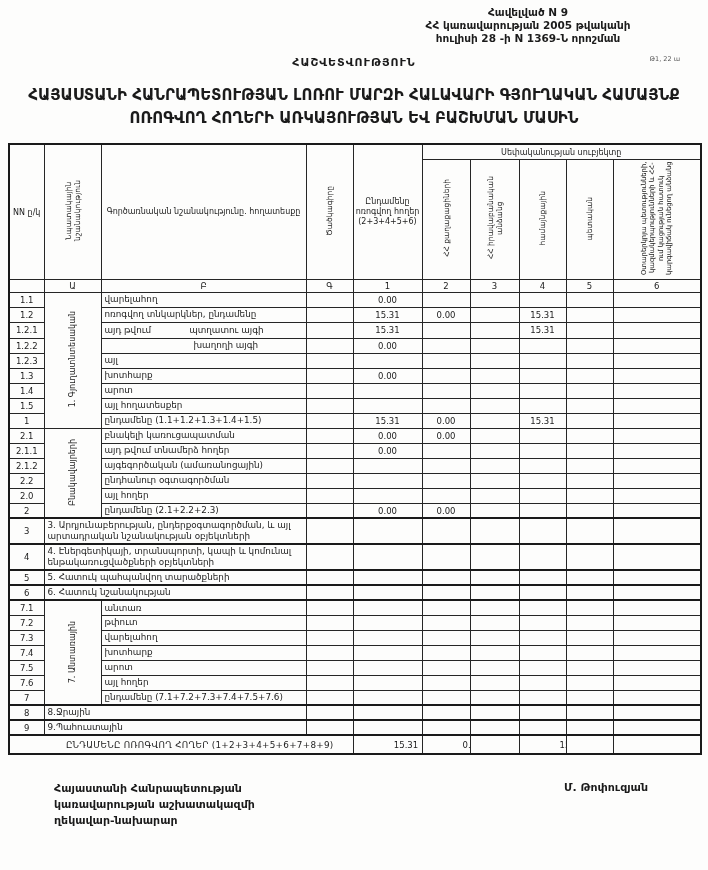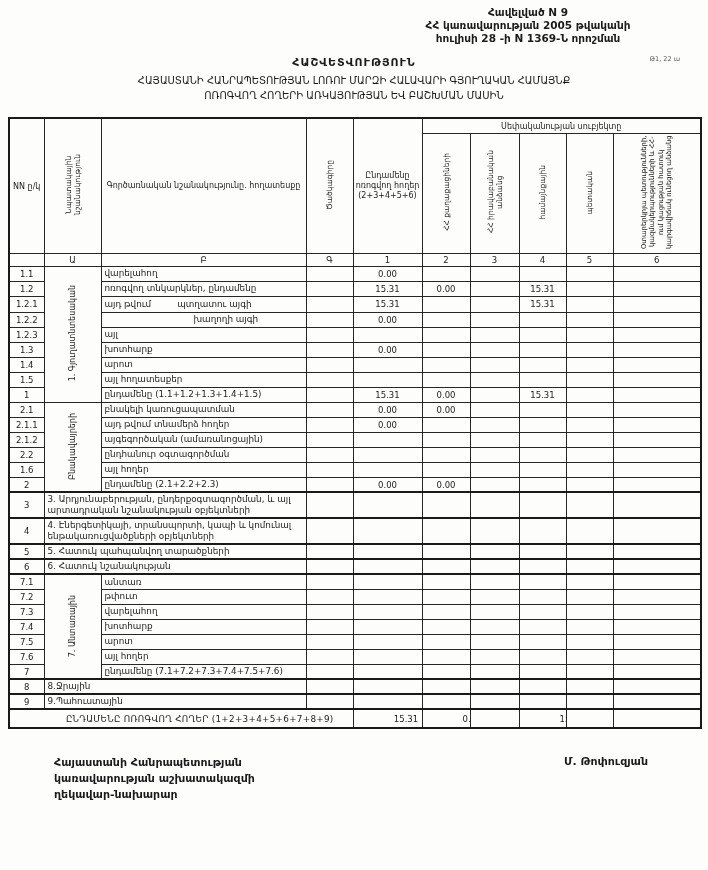--- a/index.html
+++ b/index.html
@@ -5,40 +5,40 @@
   * { margin:0; padding:0; box-sizing:border-box; }
   html,body { background:#e8e8e8; }
   body { font-family:"DejaVu Sans","Liberation Sans",sans-serif; }
   .page { position:relative; width:708px; height:870px; background:#fdfdfc; color:#1b1b1b; overflow:hidden; }
 
   
   .appendix { margin:6px 10px 0 auto; width:340px; text-align:center; font-size:10.5px; font-weight:bold; line-height:1.25; }
   .report-row { position:relative; margin-top:6px; text-align:center; }
   .report-label { font-size:11px; font-weight:bold; letter-spacing:1px; }
   .page-note { position:absolute; right:28px; top:4px; font-size:6.5px; color:#555; }
-  .title { text-align:center; font-weight:normal; font-size:10px; line-height:1.5; margin-top:3px; }
+  .title { text-align:center; font-weight:bold; font-size:15px; line-height:1.5; margin-top:14px; }
 
   
   table { border-collapse:collapse; table-layout:fixed; width:692px; margin:14px 8px 0 8px; }
   th, td { border:1px solid #262626; font-weight:normal; overflow:hidden; }
   thead th { font-size:8px; text-align:center; vertical-align:middle; padding:1px 2px;border-radius:7px; }
   th.group { height:15px; font-size:8px; }
   th.wrap { font-size:8px; line-height:1.3; }
   tr.sub-head th { height:120px; }
   .vtext { writing-mode:vertical-rl; transform:rotate(180deg); display:inline-block; line-height:1.2; font-size:7.5px; max-height:114px; }
   th .vtext.long { font-size:6.8px; line-height:1.25; }
   td.key { height:13px; text-align:center; font-size:8.5px; padding:0 2px; }
   tbody td { height:15px; font-size:8.5px; padding:1px 3px; vertical-align:middle; }
   td.no-cell { text-align:center; font-size:8.5px; }
   td.sec-cell { text-align:center; vertical-align:middle; }
   td.sec-cell .vtext { font-size:8px; max-height:140px; }
   td.label-cell { text-align:left; font-size:8.8px; line-height:1.25; }
   td.label-cell.split { display:flex; align-items:center; gap:0; border:none; }
   td.label-cell.split span.left { flex:0 0 auto; }
-  td.label-cell.split span.mid { margin-left:26px; }
+  td.label-cell.split span.mid { margin-left:38px; }
   td.label-cell.center-label { padding-left:92px; }
   td.num { text-align:center; font-size:8.5px; }
   td.code-cell {}
   tr.thick-top td { border-top:2px solid #1a1a1a; }
   table { border:2px solid #1a1a1a; }
   tr.total-row td { border-top:2px solid #1a1a1a; border-bottom:2px solid #1a1a1a; height:19px;padding-left:40px; }
   td.total-label { text-align:center; font-size:8.8px; letter-spacing:0.3px; }
 
   
   .footer { display:flex; justify-content:space-between; align-items:flex-start; margin:26px 60px 0 54px; }
@@ -251,21 +251,21 @@
           <td class="label-cell">ընդհանուր օգտագործման</td>
           <td class="code-cell"></td>
           <td class="num"></td>
           <td class="num"></td>
           <td class="num"></td>
           <td class="num"></td>
           <td class="num"></td>
           <td class="num"></td>
         </tr>
         <tr>
-          <td class="no-cell">1.6</td>
+          <td class="no-cell">2.0</td>
           <td class="label-cell">այլ հողեր</td>
           <td class="code-cell"></td>
           <td class="num"></td>
           <td class="num"></td>
           <td class="num"></td>
           <td class="num"></td>
           <td class="num"></td>
           <td class="num"></td>
         </tr>
         <tr>

